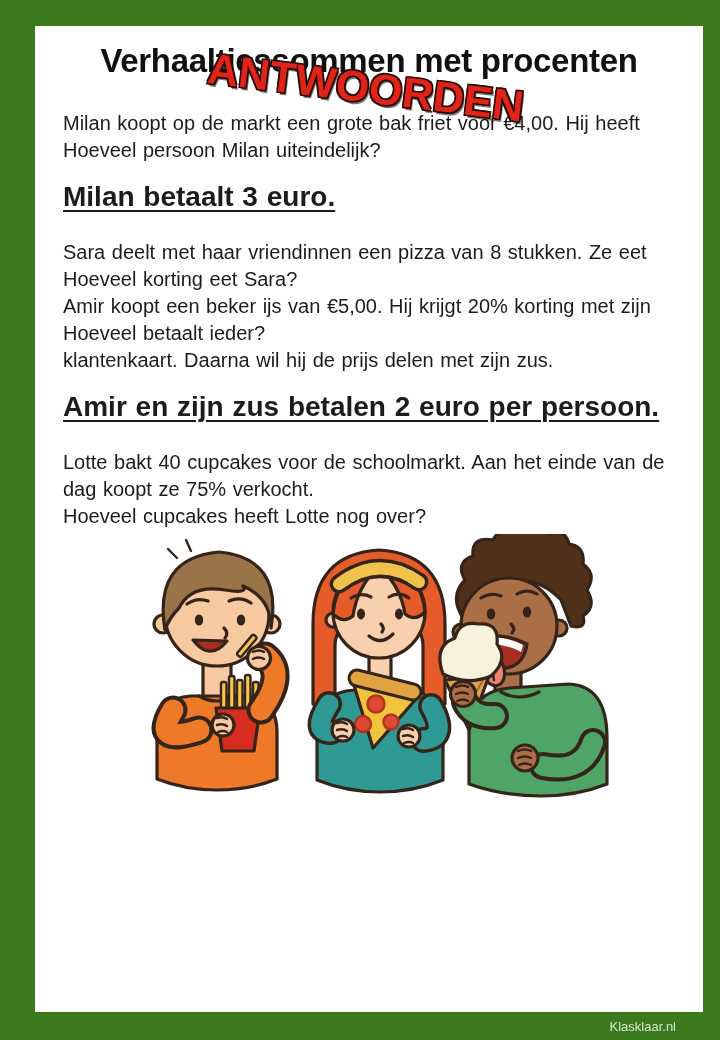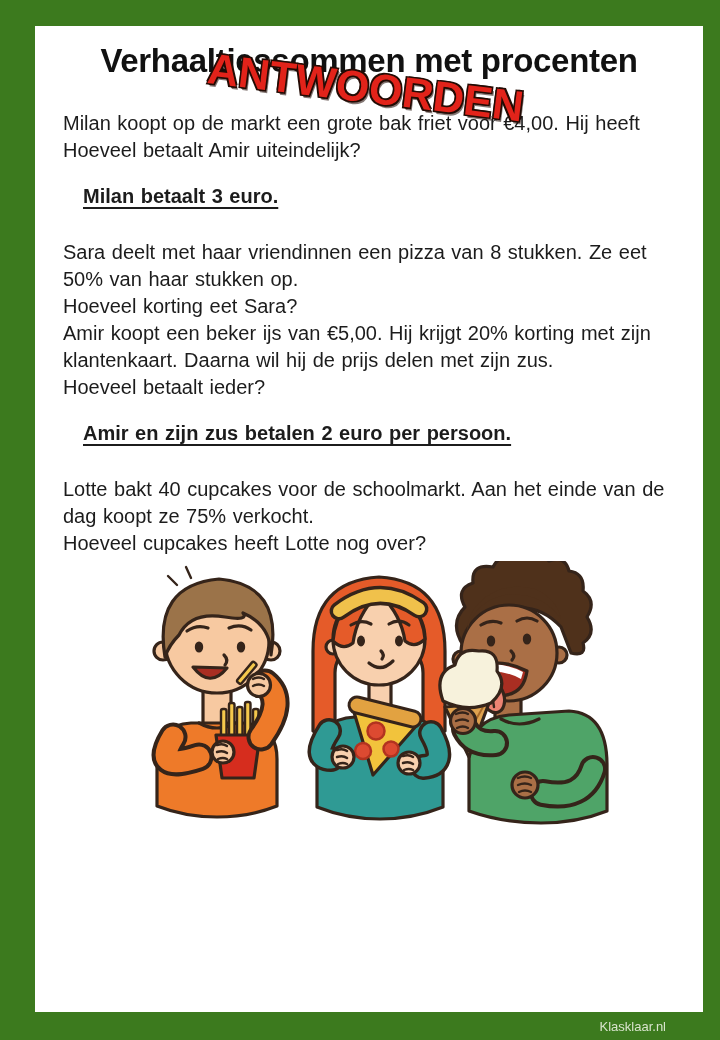--- a/index.html
+++ b/index.html
@@ -11,24 +11,24 @@
   .stamp{
     position:absolute;left:148px;top:2px;
     font-size:43px;font-weight:bold;color:var(--stamp-red,#e2231a);
     transform:rotate(7deg);transform-origin:left top;letter-spacing:0px;white-space:nowrap;
     text-shadow:-1.5px -1.5px 0 #230b04, 1.5px -1.5px 0 #230b04, -1.5px 1.5px 0 #230b04, 1.5px 1.5px 0 #230b04, 2.5px 3px 0 rgba(30,8,2,.55);
   }
   #problems{margin-top:30px;}
   .q-line{font-size:20px;line-height:27px;color:var(--text,#1c1c1c);white-space:nowrap;word-spacing:1px;}
   .q-line .bseg{font-weight:normal;}
   .answer-wrap{margin:19px 0 29px 0;}
-  .answer-text{font-size:20px;line-height:27px;font-weight:bold;color:var(--text,#1c1c1c);
-    text-decoration:underline;text-decoration-thickness:2px;text-underline-offset:4px;word-spacing:1px;margin-left:20px;}
+  .answer-text{font-size:28px;line-height:27px;font-weight:bold;color:var(--text,#1c1c1c);
+    text-decoration:underline;text-decoration-thickness:2px;text-underline-offset:4px;word-spacing:1px;}
   .illustration{display:block;margin:4px auto 0 auto;}
-  .credit{position:absolute;right:54px;bottom:6px;font-size:13px;color:var(--credit-text,#d8e4cc);}
+  .credit{position:absolute;right:44px;bottom:6px;font-size:13px;color:var(--credit-text,#d8e4cc);}
   
   .ol{stroke:var(--outline,#35241a);stroke-width:3.2;stroke-linejoin:round;}
   .nofill{fill:none;stroke:var(--outline,#35241a);stroke-width:3.2;stroke-linecap:round;fill:none;}
   .thin{stroke-width:2.4;}
   .f-b1skin{fill:var(--boy1-skin,#f7c9a1);}
   .f-b1hair{fill:var(--boy1-hair,#9b7349);}
   .f-orange{fill:var(--boy1-shirt,#ee7a29);}
   .f-friesbox{fill:var(--fries-box,#d62d1e);}
   .f-fry{fill:var(--fries,#f5c84c);}
   .f-gskin{fill:var(--girl-skin,#f8d0ae);}
@@ -59,32 +59,31 @@
   <div class="content">
 
     <div class="title-wrap">
       <h1>Verhaaltjessommen met procenten</h1>
       <div class="stamp">ANTWOORDEN</div>
     </div>
 
     <div id="problems">
         <div class="problem">
           <div class="q-line"><span>Milan koopt op de markt een grote bak friet voor </span><span class="bseg">€4,00</span><span>. Hij heeft</span></div>
-          <div class="q-line"><span class="bseg">Hoeveel betaalt Amir uiteindelijk?</span></div>
+          <div class="q-line"><span class="bseg">Hoeveel persoon Milan uiteindelijk?</span></div>
           <div class="answer-wrap"><span class="answer-text">Milan betaalt 3 euro.</span></div>
         </div>
         <div class="problem">
           <div class="q-line"><span>Sara deelt met haar vriendinnen een pizza van </span><span class="bseg">8 stukken</span><span>. Ze eet</span></div>
-          <div class="q-line"><span class="bseg">50%</span><span> van haar stukken op.</span></div>
           <div class="q-line"><span class="bseg">Hoeveel korting eet Sara?</span></div>
         </div>
         <div class="problem">
           <div class="q-line"><span>Amir koopt een beker ijs van </span><span class="bseg">€5,00</span><span>. Hij krijgt </span><span class="bseg">20% korting</span><span> met zijn</span></div>
+          <div class="q-line"><span class="bseg">Hoeveel betaalt ieder?</span></div>
           <div class="q-line"><span>klantenkaart. Daarna wil hij de prijs delen met zijn zus.</span></div>
-          <div class="q-line"><span class="bseg">Hoeveel betaalt ieder?</span></div>
           <div class="answer-wrap"><span class="answer-text">Amir en zijn zus betalen 2 euro per persoon.</span></div>
         </div>
         <div class="problem">
           <div class="q-line"><span>Lotte bakt </span><span class="bseg">40 cupcakes</span><span> voor de schoolmarkt. Aan het einde van de</span></div>
           <div class="q-line"><span>dag koopt ze </span><span class="bseg">75%</span><span> verkocht.</span></div>
           <div class="q-line"><span class="bseg">Hoeveel cupcakes heeft Lotte nog over?</span></div>
         </div>
       </div>
 
     <svg class="illustration" width="480" height="264" viewBox="0 0 480 264" xmlns="http://www.w3.org/2000/svg">

